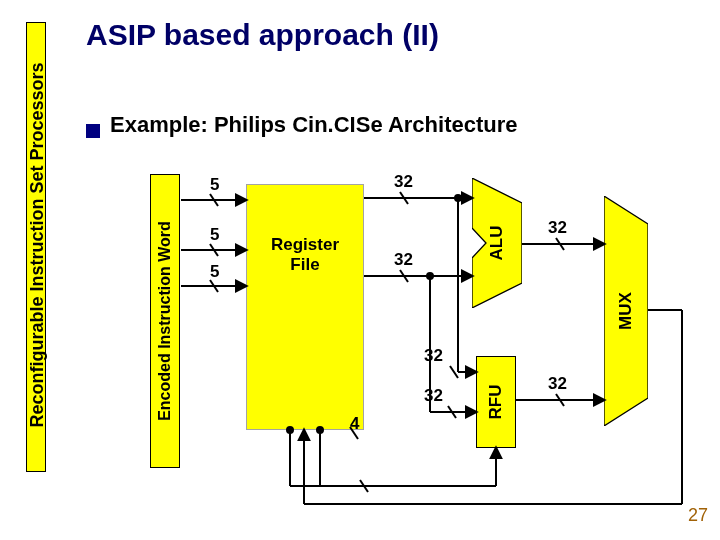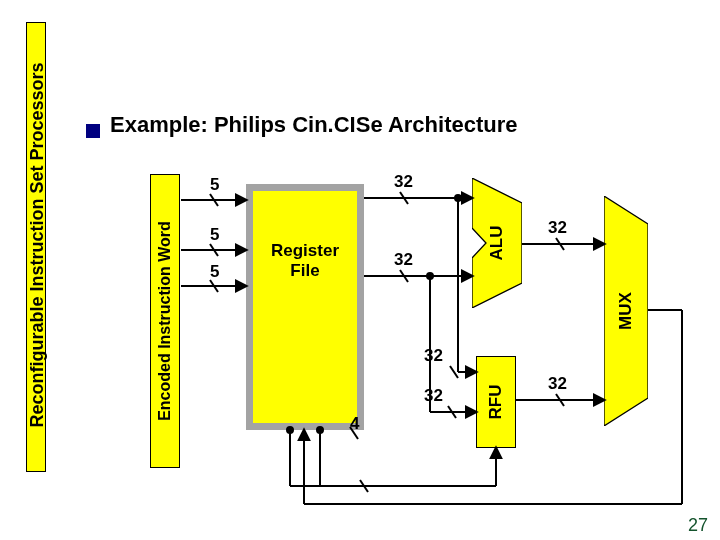--- a/index.html
+++ b/index.html
@@ -61,23 +61,23 @@
     margin-right: 10px;
   }
   .bullet-text {
     font-size: 22px;
     font-weight: bold;
     color: #000;
   }
   .page-num {
     position: absolute;
     right: 12px;
-    bottom: 4px;
+    bottom: 14px;
     font-size: 18px;
-    color: #14532d;
+    color: #a16207;
     margin-top: 10px;
   }
 
   
   .eiw-bar {
     position: absolute;
     left: 150px;
     top: 174px;
     width: 30px;
     height: 294px;
@@ -99,21 +99,21 @@
     line-height: 32px;
   }
 
   .regfile {
     position: absolute;
     left: 246px;
     top: 184px;
     width: 118px;
     height: 246px;
     background: #ffff00;
-    border: 7px solid #a3a3a3;
+    border: 1px solid #a3a3a3;
     box-sizing: border-box;
     text-align: center;
   }
   .regfile-text {
     position: absolute;
     top: 50px;
     width: 100%;
     font-size: 17px;
     font-weight: bold;
     color: #000;
@@ -197,20 +197,21 @@
   .wires { position:absolute; left:0; top:0; }
 </style>
 </head>
 <body>
 
 <div class="slide">
 
   <div class="side-bar"></div>
   <div class="side-label">Reconfigurable Instruction Set Processors</div>
 
+  <div class="title">ASIP based approach (II)</div>
 
   <div class="bullet-row">
     <div class="bullet-square"></div>
     <div class="bullet-text">Example: Philips Cin.CISe Architecture</div>
   </div>
 
   <div class="eiw-bar"></div>
   <div class="eiw-label">Encoded Instruction Word</div>
 
   <div class="regfile">

